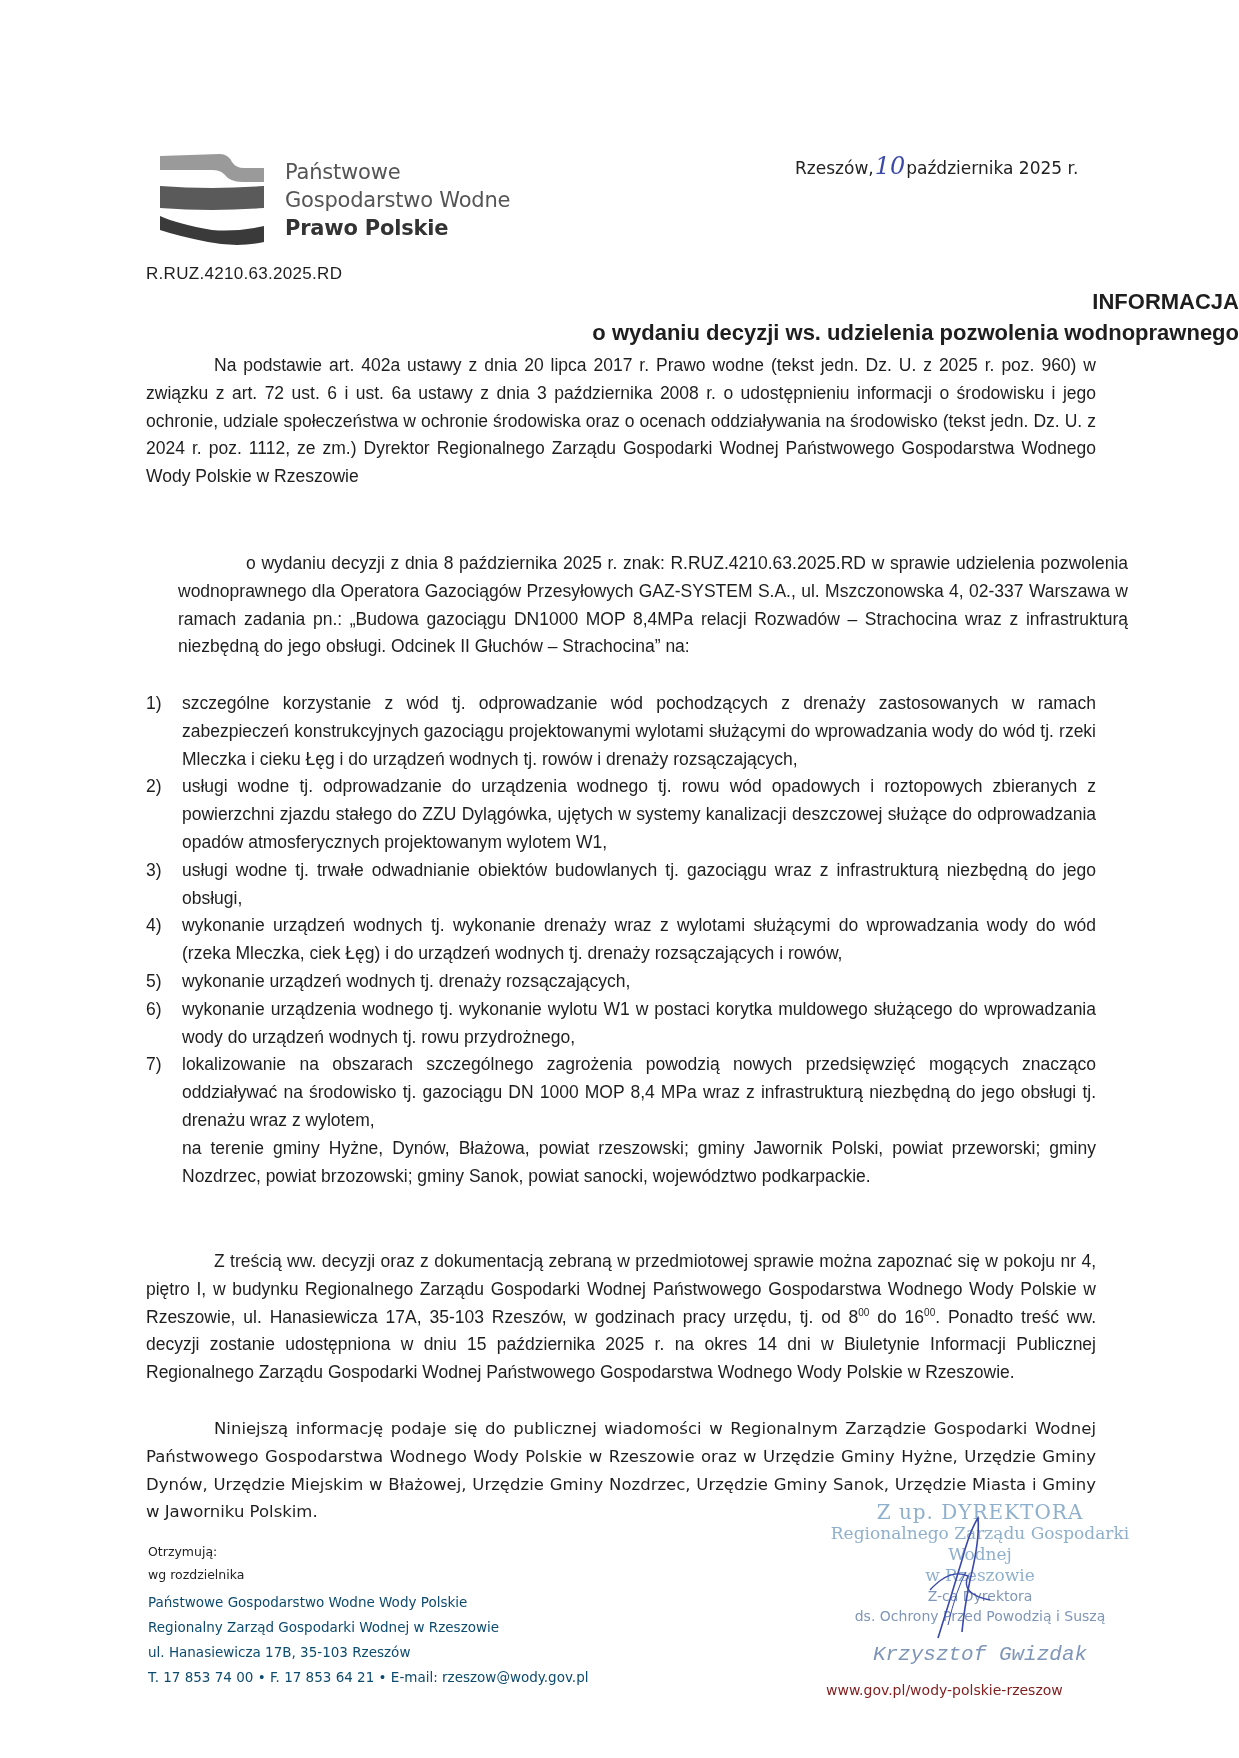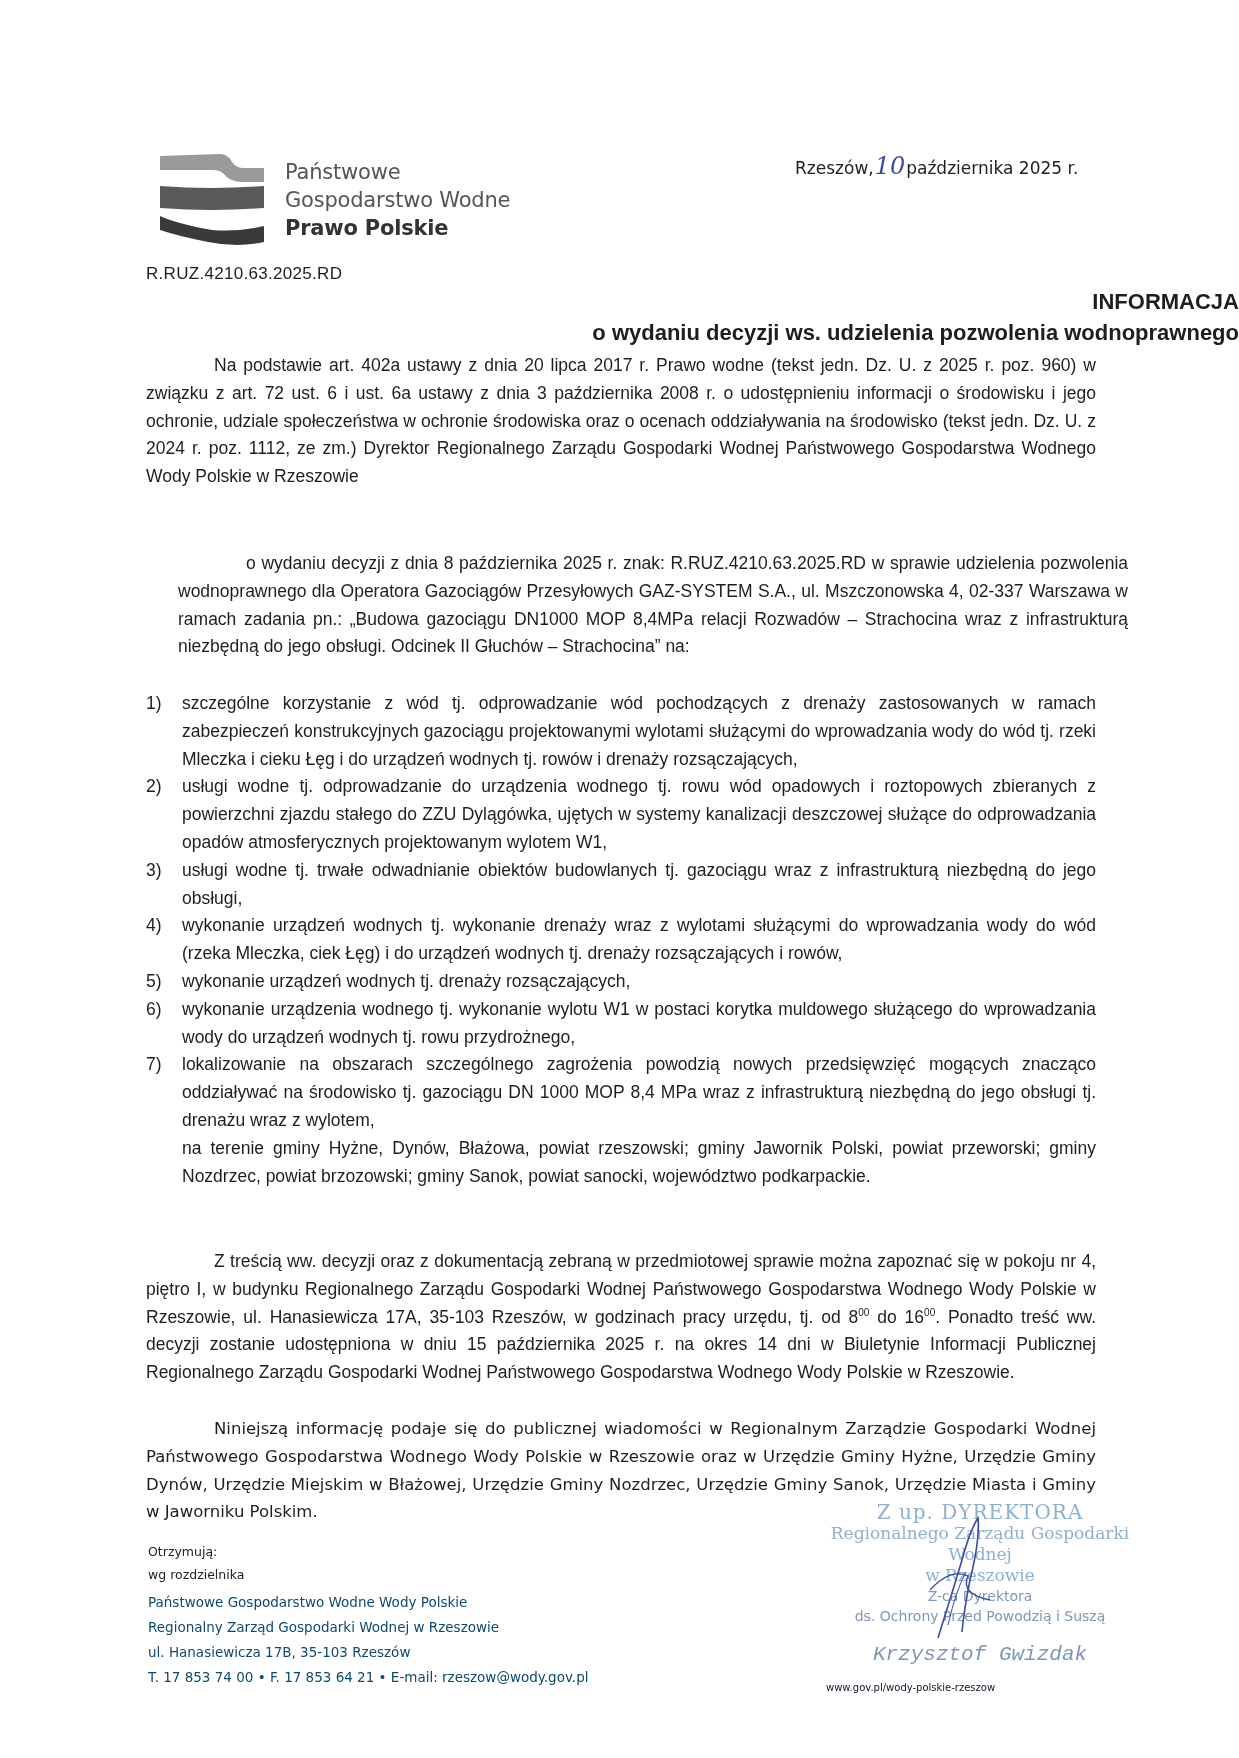--- a/index.html
+++ b/index.html
@@ -41,21 +41,21 @@
 
   
   .recv { position: absolute; left: 148px; top: 1540px; font-family: "DejaVu Sans", sans-serif; font-size: 12.5px; line-height: 23px; color: #222; }
   .addr { position: absolute; left: 148px; top: 1590px; font-family: "DejaVu Sans", sans-serif; font-size: 13.5px; line-height: 25px; color: #0c4a6e; }
   .stamp { position: absolute; left: 800px; top: 1502px; width: 360px; text-align: center;
            font-family: "DejaVu Serif", serif; color: #8fb0cc; font-size: 17px; line-height: 21px; }
   .stamp .s1 { font-size: 20px; letter-spacing: 1px; }
   .stamp .sig { font-family: "DejaVu Sans", sans-serif; color: #7f96b8; font-size: 14px; line-height: 20px; }
   .stamp .name { font-family: Liberation Mono, monospace; font-style: italic; color: #7f96b8; font-size: 21px; margin-top: 18px; }
   .signature { position: absolute; left: 920px; top: 1510px; width: 80px; height: 130px; }
-  .www { position: absolute; left: 826px; top: 1682px; font-family: "DejaVu Sans", sans-serif; font-size: 10px; color: #0f172a; }
+  .www { position: absolute; left: 826px; top: 1682px; font-family: "DejaVu Sans", sans-serif; font-size: 14px; color: #7f1d1d; }
 </style>
 </head>
 <body>
 
 <div class="page">
 
   <svg class="logo" viewBox="0 0 108 96">
     <path d="M2 6 L62 4 Q70 4 74 12 Q78 18 86 18 L106 18 L106 32 L84 32 Q72 32 66 24 Q62 20 54 20 L2 20 Z" fill="#9a9a9a"></path>
     <path d="M2 36 Q54 40 106 36 L106 58 Q54 62 2 58 Z" fill="#5a5a5a"></path>
     <path d="M2 66 Q20 74 54 80 Q80 82 106 76 L106 92 Q80 98 50 92 Q20 86 2 80 Z" fill="#3a3a3a"></path>

